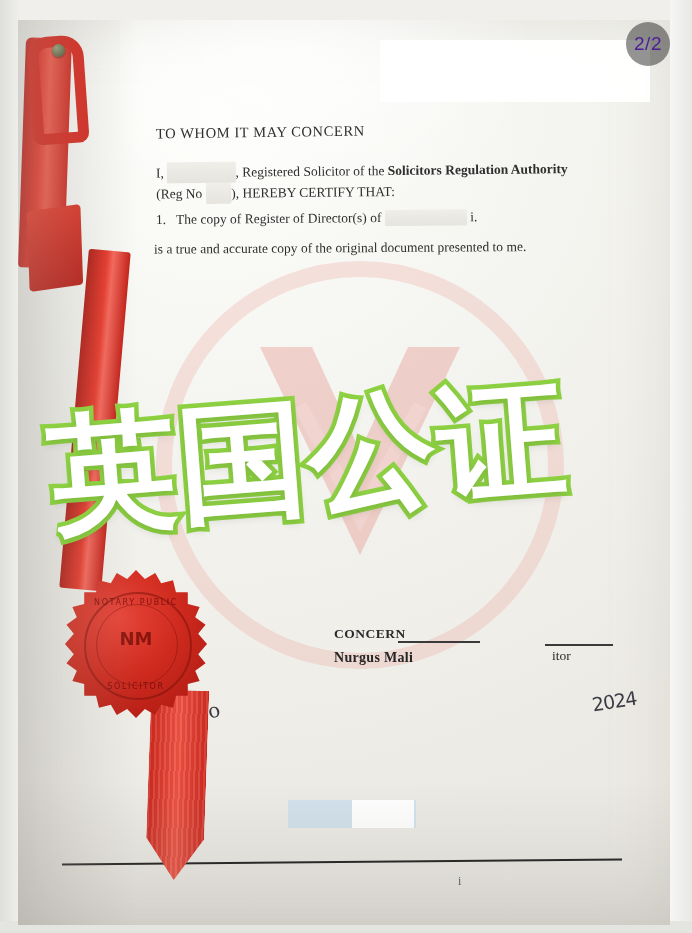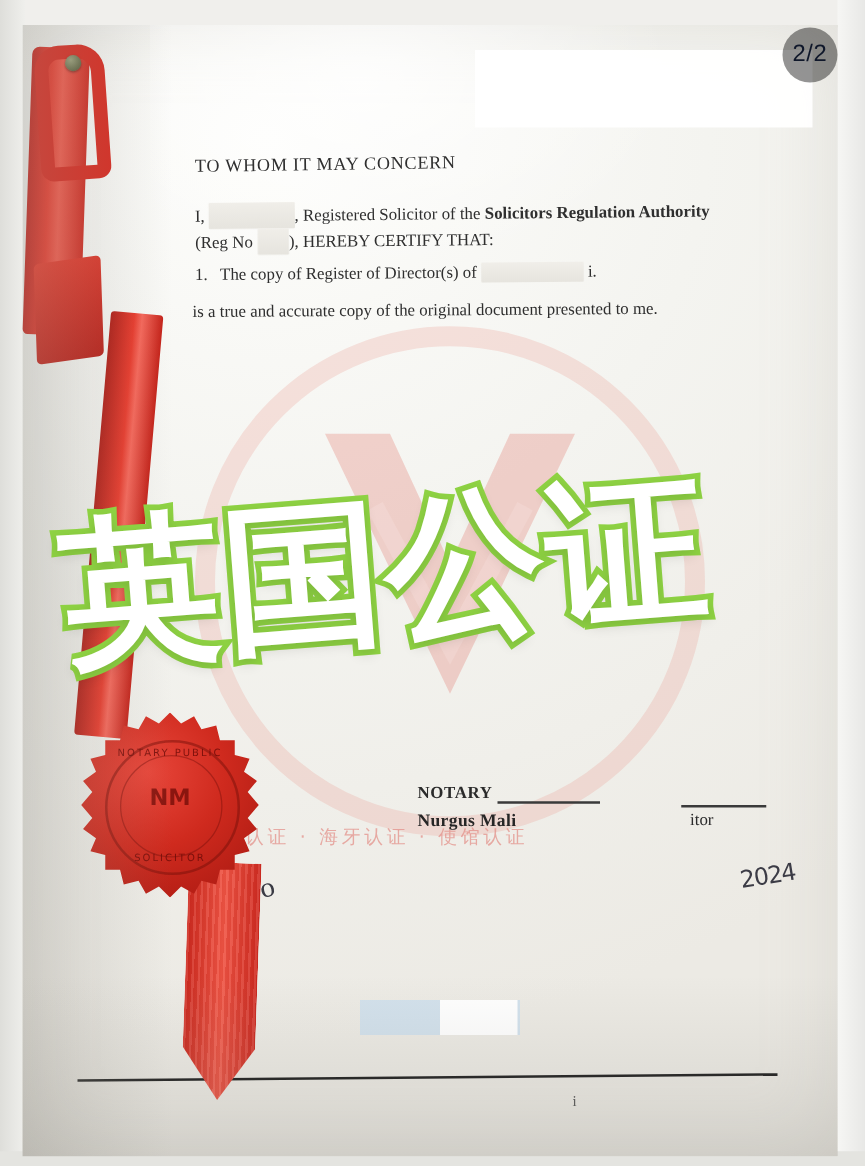--- a/index.html
+++ b/index.html
@@ -405,21 +405,21 @@
 
   
   .page-counter {
     position: absolute;
     right: 22px;
     top: 22px;
     width: 44px;
     height: 44px;
     border-radius: 50%;
     background: rgba(0,0,0,0.42);
-    color: #0f172a;
+    color: #4c1d95;
     font-family: "Liberation Sans", sans-serif;
     font-size: 19px;
     display: flex;
     align-items: center;
     justify-content: center;
     letter-spacing: 0.5px;
   }
 </style>
 </head>
 <body>
@@ -433,39 +433,38 @@
 
   <div class="paper"></div>
   <div class="paper-glare"></div>
   <div class="blank-box-top"></div>
 
   <svg class="wm" viewBox="0 0 420 420">
     <circle cx="210" cy="210" r="196" fill="none" stroke="rgba(232,150,140,0.45)" stroke-width="16"></circle>
     <path d="M110 92 L210 300 L310 92 L258 92 L210 196 L162 92 Z" fill="rgba(226,120,110,0.55)"></path>
     <path d="M150 150 L210 262 L270 150" fill="none" stroke="rgba(240,190,185,0.8)" stroke-width="14"></path>
   </svg>
-  <div class="wm-sub">认证 · 海牙认证 · 使馆认证</div>
 
   <div class="doc-text heading">TO WHOM IT MAY CONCERN</div>
 
   <div class="doc-text para1">
     <span>I, </span><span class="redact">Nurgus Mali</span><span>, Registered Solicitor of the </span><span class="b">Solicitors Regulation Authority</span><br>
     <span>(Reg No </span><span class="redact">code</span><span>), HEREBY CERTIFY THAT:</span>
   </div>
 
   <div class="doc-text item1">
     <span>1.</span>&nbsp;&nbsp;
     <span>The copy of Register of Director(s) of</span>
     <span class="redact">company name</span>
     <span>i.</span>
   </div>
 
   <div class="doc-text para2">is a true and accurate copy of the original document presented to me.</div>
 
-  <div class="sig-label">NOTARY</div>
+  <div class="sig-label">CONCERN</div>
   <div class="sig-rule"></div>
   <div class="sig-name">Nurgus Mali</div>
   <div class="sig-role-rule"></div>
   <div class="sig-role">itor</div>
   <div class="hand-date">2024</div>
   <div class="hand-initial">Do</div>
 
   <div class="blue-strip"></div>
   <div class="blue-strip2"></div>
   <div class="bottom-rule"></div>

